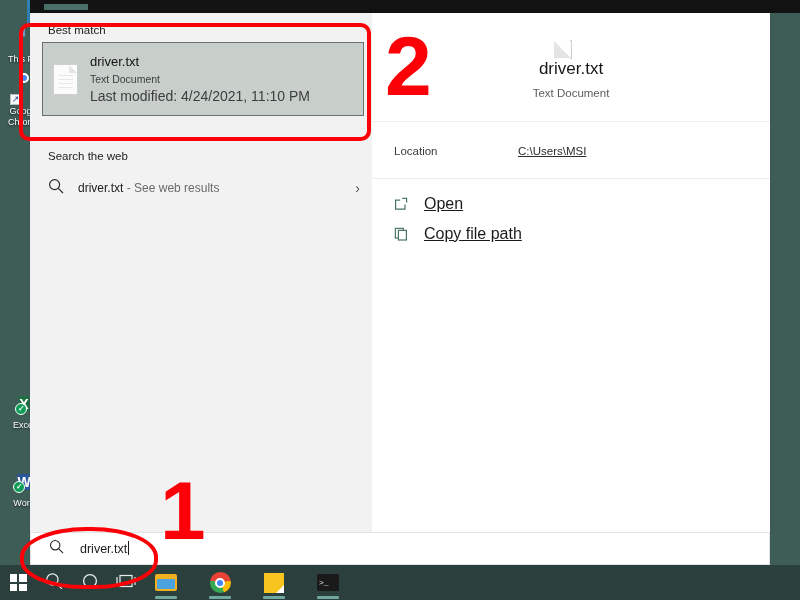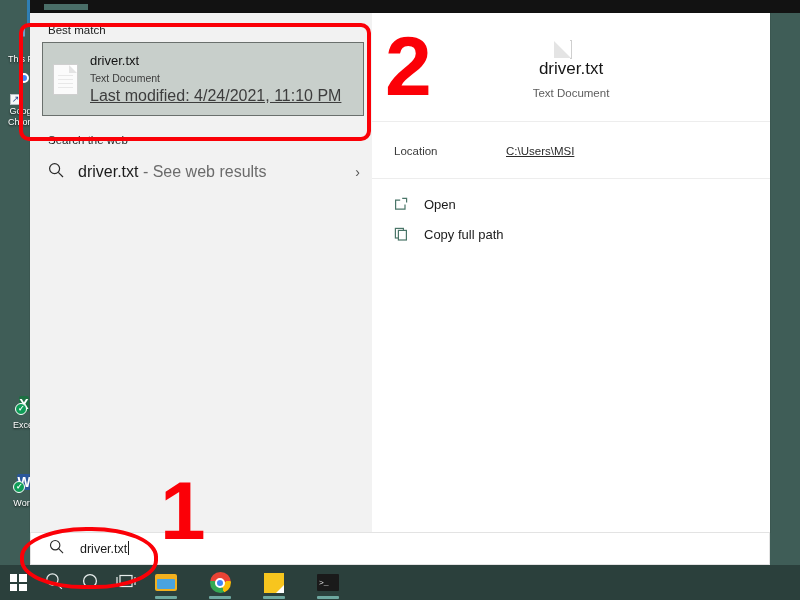--- a/index.html
+++ b/index.html
@@ -186,23 +186,22 @@
     font-size: 13px;
     color: #121212;
     margin-bottom: 4px;
   }
   .result-sub {
     font-size: 10.5px;
     color: #3d3d3d;
     margin-bottom: 3px;
   }
   .result-meta {
-    font-size: 16px;
+    font-size: 14px;
     color: #3d3d3d;
-    text-decoration: underline;
   }
 
   
   .doc-icon {
     position: relative;
     background: #fbfbfb;
     border: 1px solid #cfcfcf;
     box-sizing: border-box;
     overflow: hidden;
   }
@@ -231,21 +230,21 @@
   
   .web-row {
     display: flex;
     align-items: center;
     height: 40px;
     padding: 0 12px 0 18px;
   }
   .web-row .mag { margin-right: 14px; flex: 0 0 auto; }
   .web-text {
     flex: 1;
-    font-size: 16px;
+    font-size: 12px;
     color: #1b1b1b;
   }
   .web-text .dim { color: #6b6b6b; }
   .chev {
     color: #555;
     font-size: 14px;
     flex: 0 0 auto;
   }
 
   
@@ -272,35 +271,36 @@
   .meta-row {
     display: flex;
     font-size: 11.5px;
     padding: 5px 0 5px 22px;
   }
   .meta-key {
     width: 112px;
     color: #3b3b3b;
     flex: 0 0 auto;
   }
-  .meta-val { color: #2b2b2b; }
+  .meta-val { color: #2b2b2b; margin-left: 12px; }
   .meta-val.link {
     text-decoration: underline;
     color: #2b2b2b;
     cursor: pointer;
   }
 
   .actions { padding-top: 10px; }
   .action-row {
     display: flex;
     align-items: center;
     height: 30px;
     padding-left: 20px;
-    font-size: 13px;
+    font-size: 16px;
     color: #1b1b1b;
+    text-decoration: underline;
   }
   .action-row.hover { background: #ededed; }
   .action-row .act-ico {
     width: 18px;
     margin-right: 14px;
     flex: 0 0 auto;
     display: flex;
     align-items: center;
     justify-content: center;
     color: #4a7568;
@@ -487,21 +487,21 @@
           <span class="doc-lines"></span>
             <span class="fold"></span>
         </span>
         <span class="result-text">
           <span class="result-title" style="display:block;">driver.txt</span>
           <span class="result-sub" style="display:block;">Text Document</span>
           <span class="result-meta" style="display:block;">Last modified: 4/24/2021, 11:10 PM</span>
         </span>
       </div>
 
-      <div class="section-head" style="padding-top:18px;">Search the web</div>
+      <div class="section-head" style="padding-top:34px;">Search the web</div>
 
       <div class="web-row">
         <span class="mag">
           <svg width="16" height="16" viewBox="0 0 16 16">
             <circle cx="6.6" cy="6.6" r="5" fill="none" stroke="#2a2a2a" stroke-width="1.2"></circle>
             <line x1="10.3" y1="10.3" x2="15" y2="15" stroke="#2a2a2a" stroke-width="1.2"></line>
           </svg>
         </span>
         <span class="web-text"><span>driver.txt</span><span class="dim"> - See web results</span></span>
         <span class="chev">›</span>
@@ -538,21 +538,21 @@
         </div>
 
 
         <div class="action-row">
           <span class="act-ico">
             <svg width="14" height="14" viewBox="0 0 14 14">
               <rect x="1.4" y="1.4" width="8" height="9.6" fill="none" stroke="#4a7568" stroke-width="1.2"></rect>
               <rect x="4.4" y="3.4" width="8" height="9.6" fill="#fff" stroke="#4a7568" stroke-width="1.2"></rect>
             </svg>
           </span>
-          <span>Copy full path</span>
+          <span>Copy file path</span>
         </div>
       </div>
     </div>
   </div>
 
   <div class="search-box">
     <span class="mag">
       <svg width="15" height="15" viewBox="0 0 16 16">
         <circle cx="6.6" cy="6.6" r="5" fill="none" stroke="#2a2a2a" stroke-width="1.2"></circle>
         <line x1="10.3" y1="10.3" x2="15" y2="15" stroke="#2a2a2a" stroke-width="1.2"></line>

